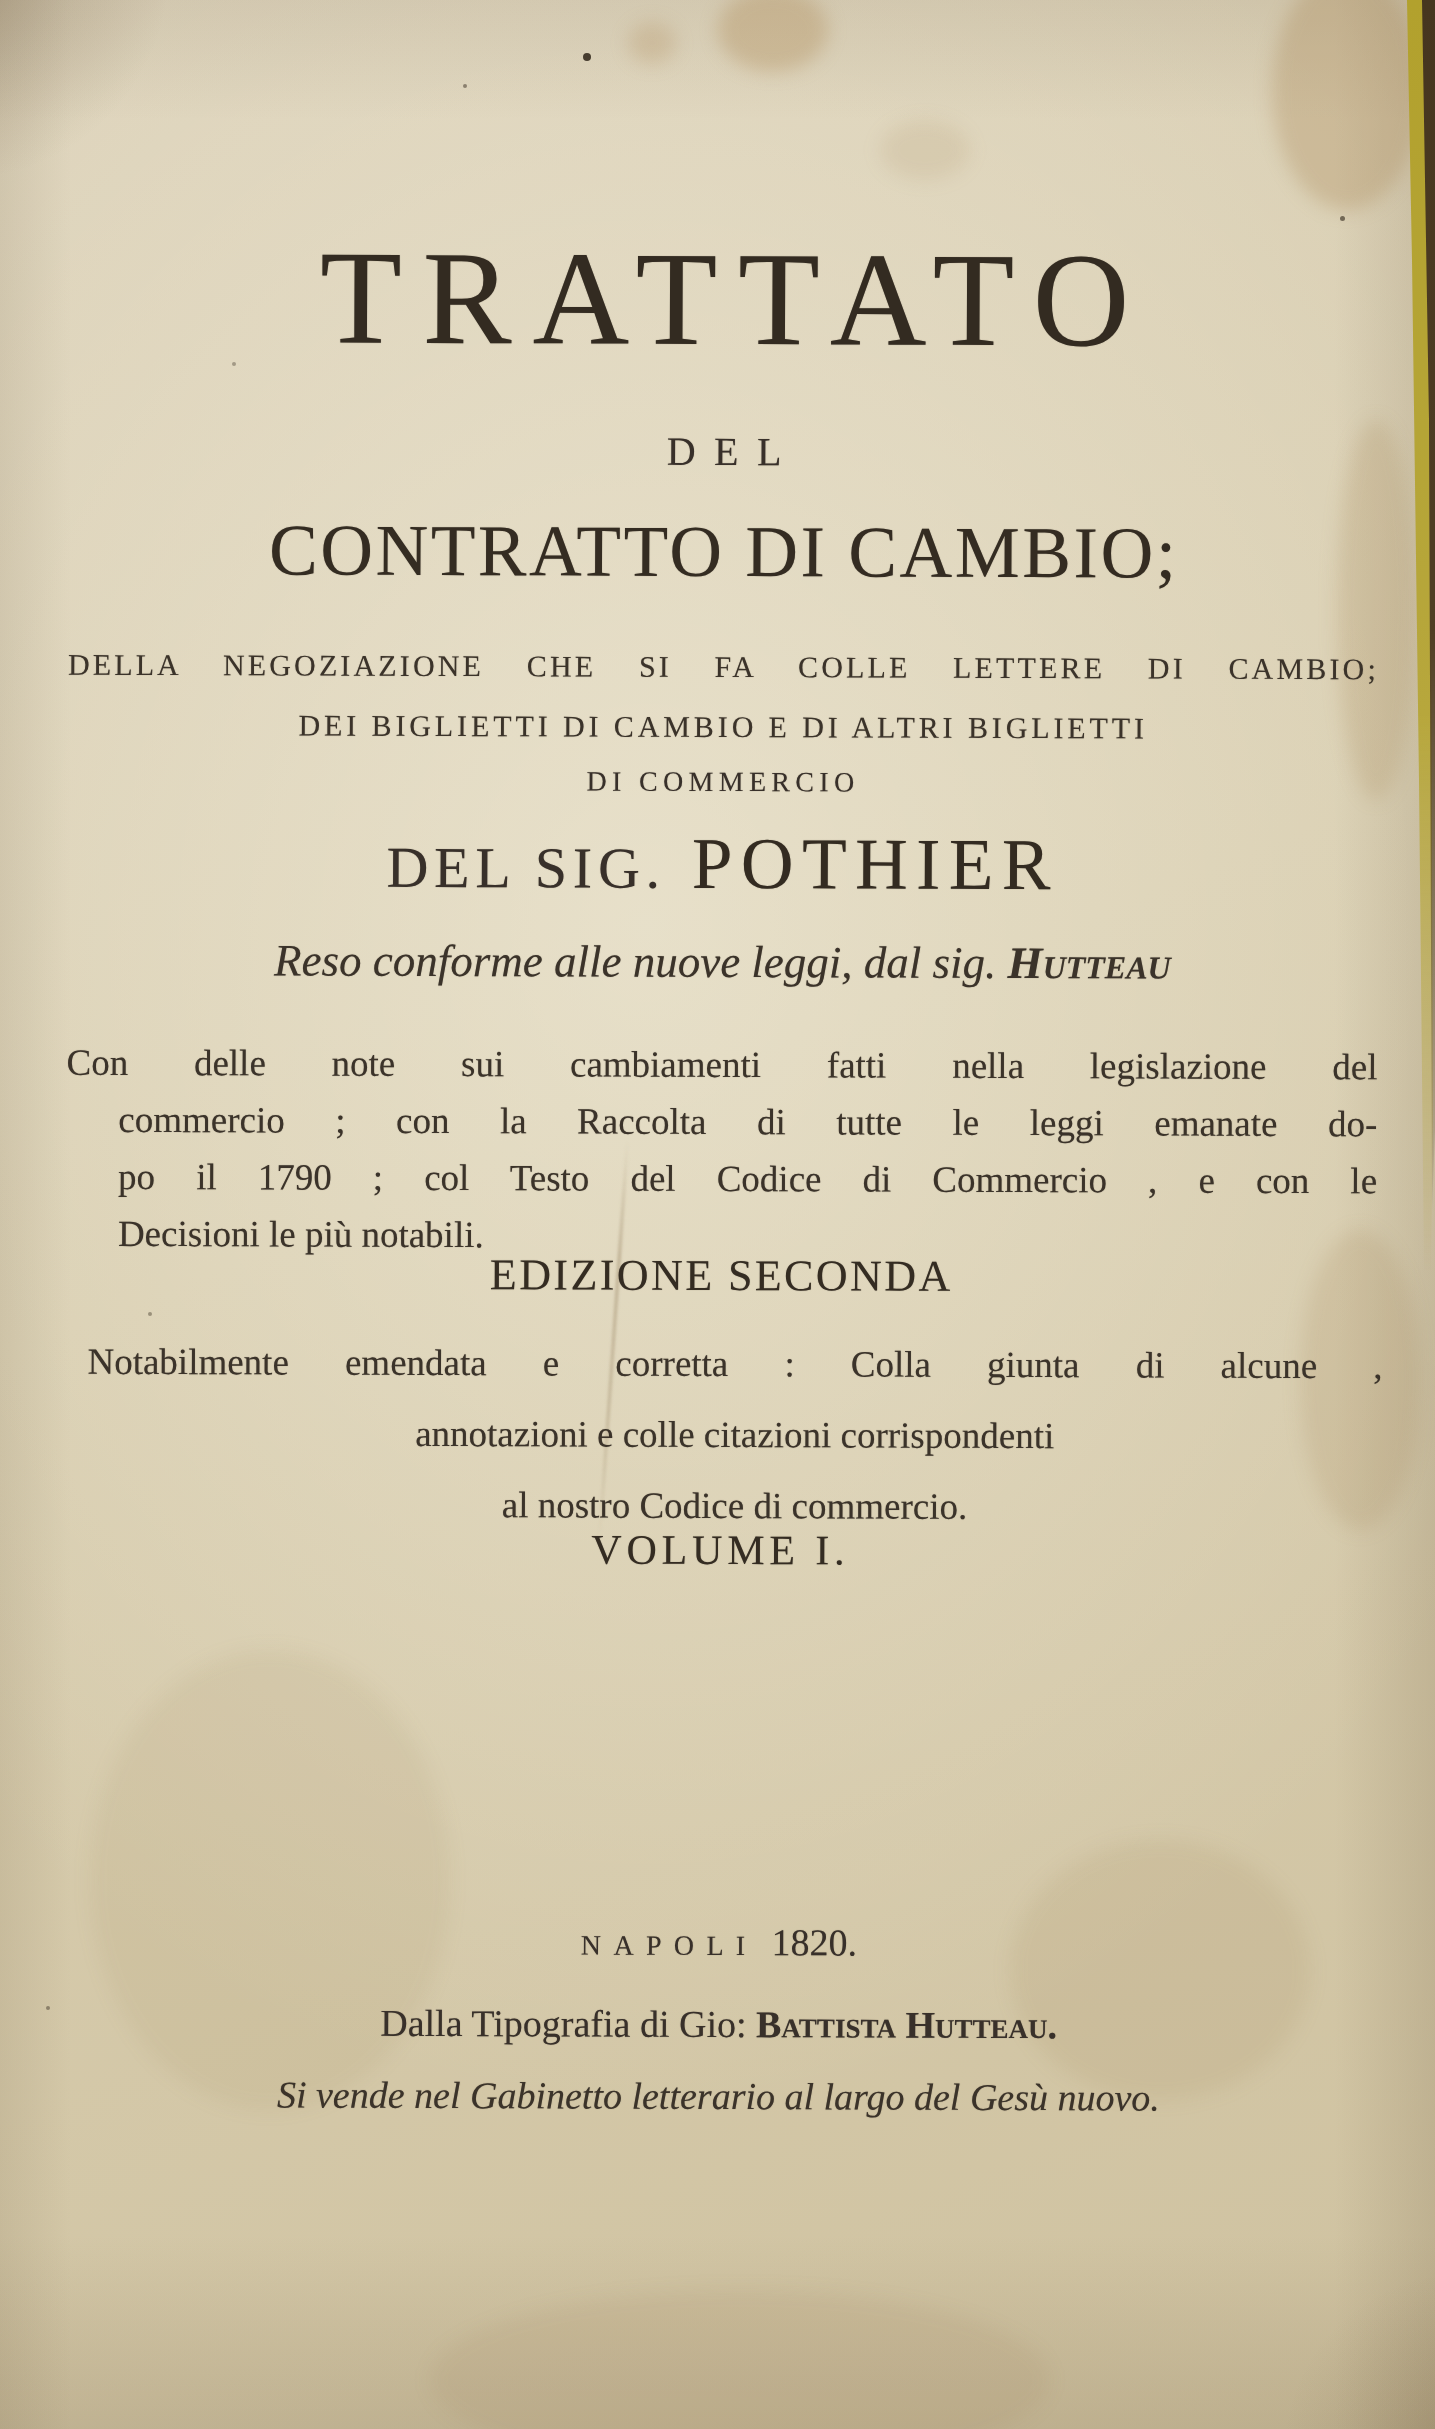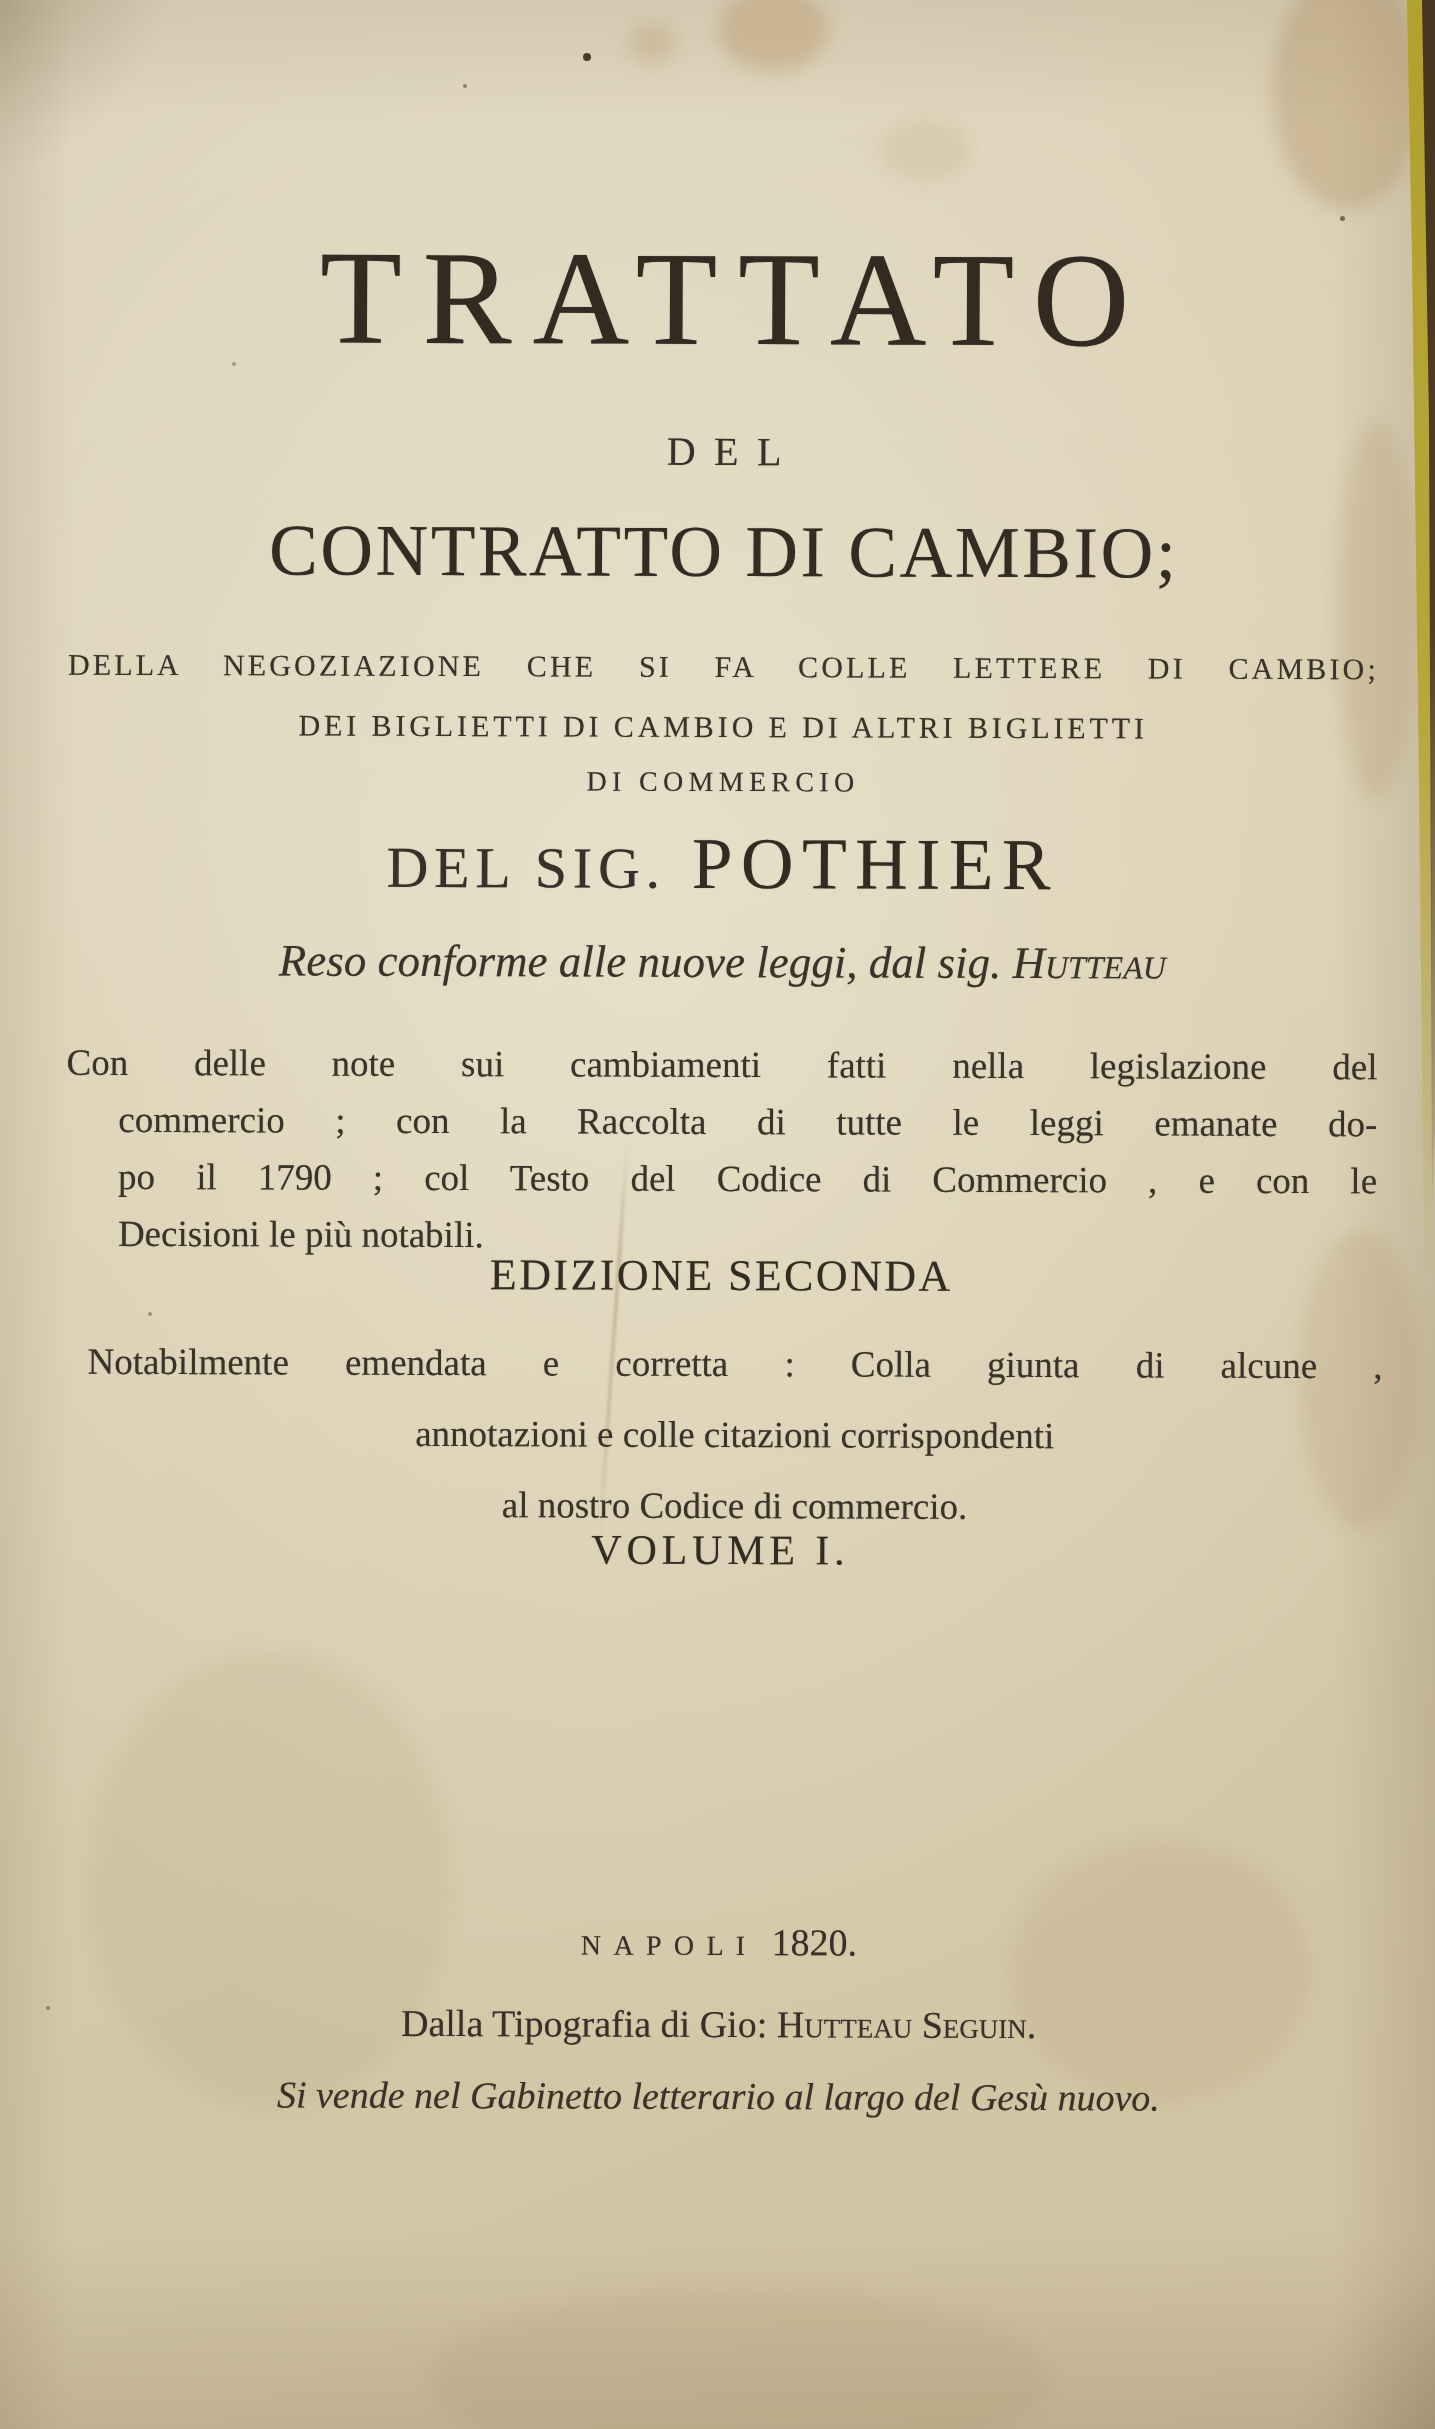--- a/index.html
+++ b/index.html
@@ -73,21 +73,21 @@
   .t-main{top:222px;text-align:center;font-size:134px;letter-spacing:0.155em;text-indent:0.155em;white-space:nowrap;color:#332b21;}
   .t-del{top:428px;text-align:center;font-size:40px;letter-spacing:0.46em;text-indent:0.46em;}
   .t-sub{top:510px;text-align:center;font-size:73px;letter-spacing:0.035em;white-space:nowrap;color:#342c22;}
   .t-neg{top:650px;font-size:30px;letter-spacing:0.105em;text-align:justify;text-align-last:justify;white-space:nowrap;color:#3b332a;}
   .t-big{top:710px;text-align:center;font-size:30px;letter-spacing:0.13em;white-space:nowrap;color:#3b332a;}
   .t-comm{top:766px;text-align:center;font-size:28px;letter-spacing:0.19em;}
   .t-author{top:822px;text-align:center;white-space:nowrap;}
   .author-prefix{font-size:58px;letter-spacing:0.10em;}
   .author-name{font-size:73px;letter-spacing:0.115em;margin-left:26px;color:#332b21;}
   .t-editor{top:936px;text-align:center;font-style:italic;font-size:45px;white-space:nowrap;color:#3b332a;}
-  .sc{font-variant:small-caps;}
+  .sc{font-variant:small-caps;font-weight:bold;}
   .t-desc{top:1036px;font-size:37px;line-height:57px;color:#3b332a;}
   .t-desc .jl{text-align:justify;text-align-last:justify;}
   .t-desc .indent{padding-left:52px;}
   .t-edition{top:1250px;text-align:center;font-size:44px;letter-spacing:0.055em;color:#342c22;}
   .t-ednote{top:1328px;left:88px;right:52px;font-size:37px;line-height:71px;color:#3b332a;}
   .t-ednote .jl{text-align:justify;text-align-last:justify;}
   .t-ednote .cl{text-align:center;}
   .t-volume{top:1526px;text-align:center;font-size:42px;letter-spacing:0.115em;color:#342c22;}
   .t-city{top:1920px;text-align:center;white-space:nowrap;}
   .imprint-city{font-size:28px;letter-spacing:0.44em;}
@@ -157,19 +157,19 @@
       <div class="cl">al nostro Codice di commercio.</div>
     </div>
 
     <div class="line t-volume">VOLUME I.</div>
 
     <div class="line t-city">
       <span class="imprint-city">NAPOLI</span><span class="imprint-year">1820.</span>
     </div>
 
     <div class="line t-pub">
-      <span>Dalla Tipografia di Gio: </span><span class="sc">Hutteau Seguin.</span>
+      <span>Dalla Tipografia di Gio: </span><span class="sc">Battista Hutteau.</span>
     </div>
 
     <div class="line t-seller">Si vende nel Gabinetto letterario al largo del Gesù nuovo.</div>
 
   </div>
 </div>
 
 </body></html>

